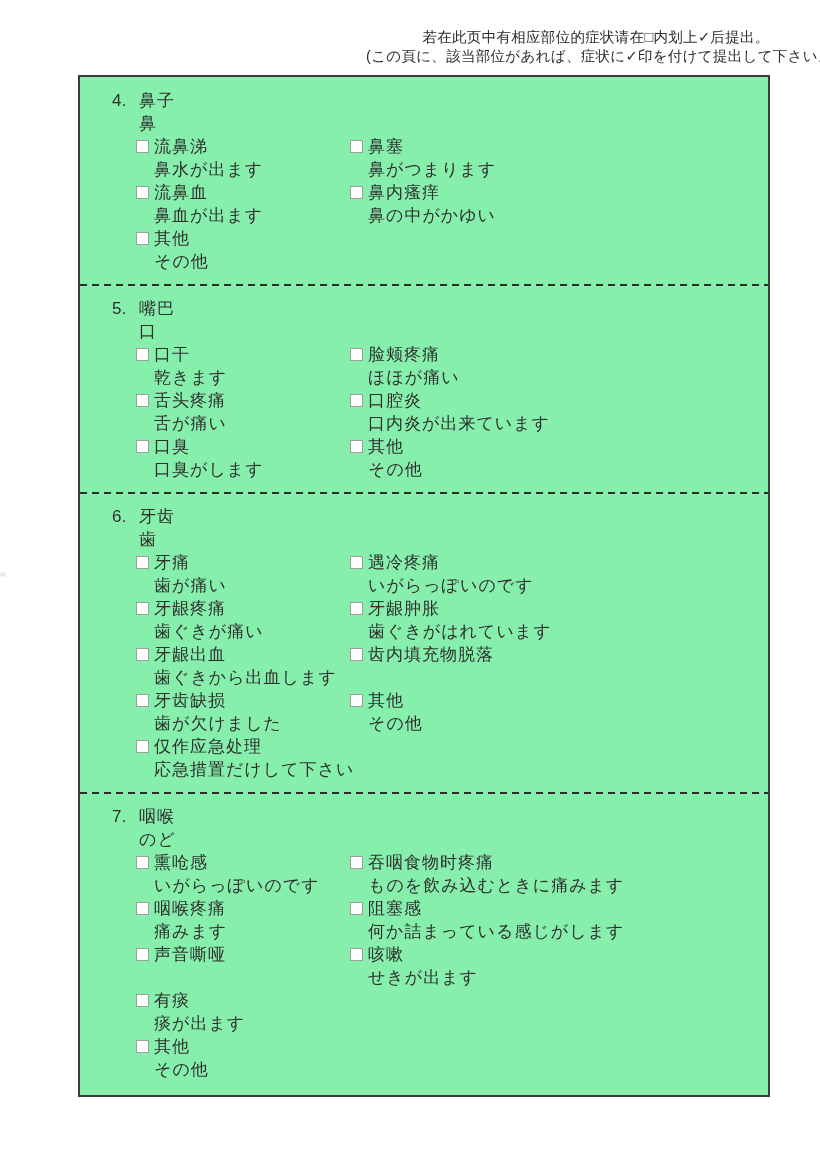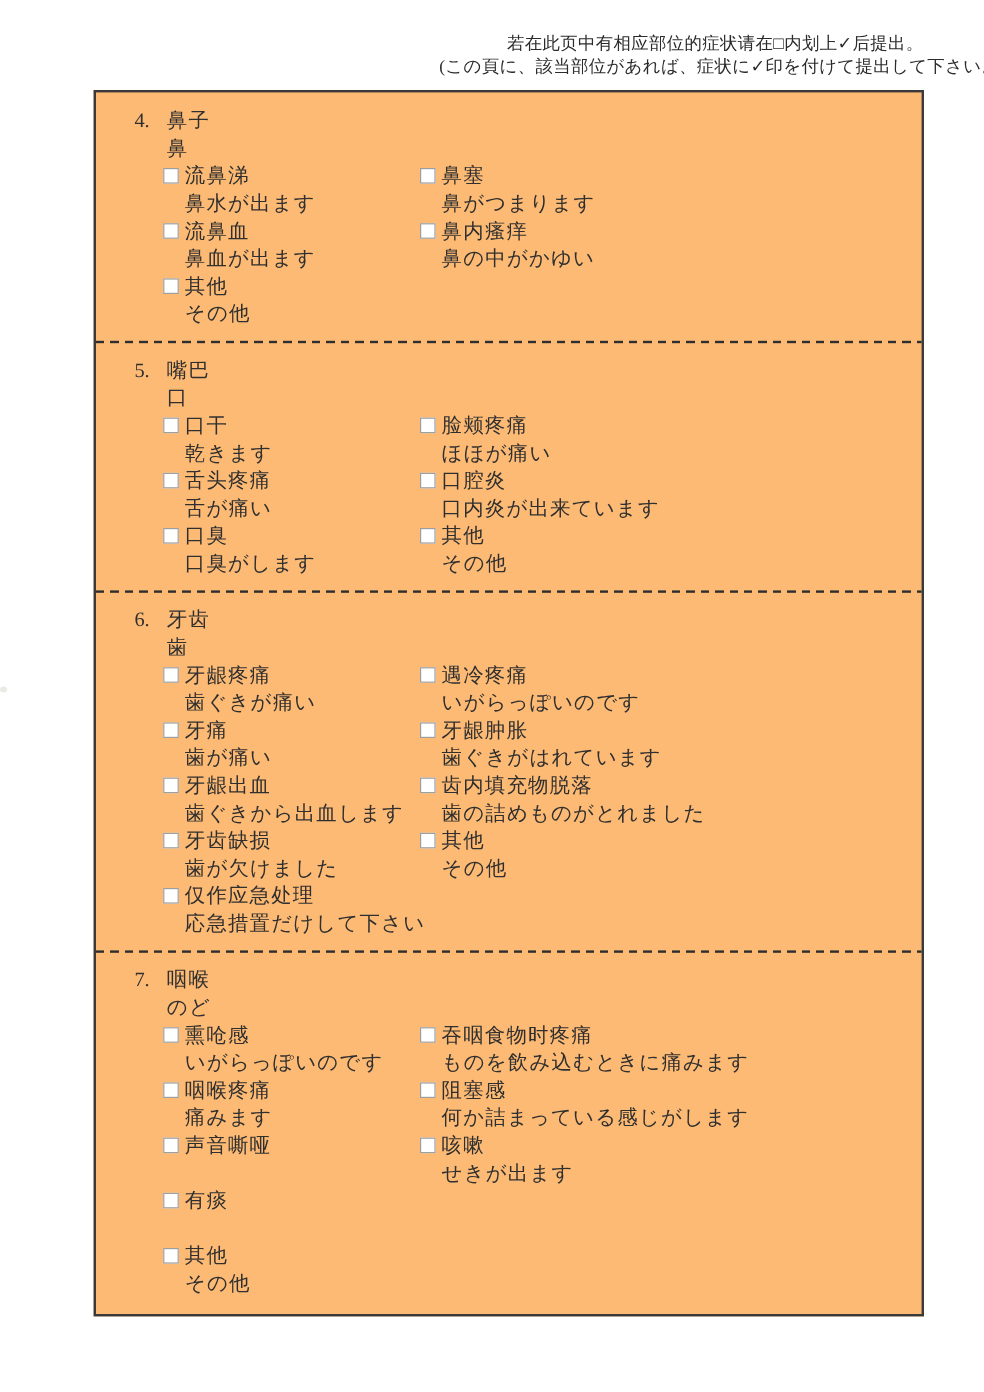--- a/index.html
+++ b/index.html
@@ -1,33 +1,33 @@
 <!DOCTYPE html>
 <html><head>
 <meta charset="utf-8">
 <style>
   * { margin:0; padding:0; box-sizing:content-box; }
   body { background:#fff; }
   .page {
     position:relative; width:820px; height:1160px; background:#ffffff;
-    font-family:Liberation Serif, serif;
+    font-family:Liberation Sans, sans-serif;
     color:#2f2f2f; overflow:hidden;
   }
   .header {
     position:absolute; top:28px; left:366px; width:460px;
     text-align:center; font-size:14.5px; line-height:19px;
     color:#2b2b2b; letter-spacing:0.3px; white-space:nowrap;
   }
   .edge-mark {
     position:absolute; left:0; top:572px; width:6px; height:5px;
     background:#eceae7; border-radius:50%;
   }
   .box {
     position:absolute; left:78px; top:75px; width:688px;
-    border:2px solid #3a3a3a; background:#fdba74;
+    border:2px solid #3a3a3a; background:#86efac;
     padding:12px 0 14px 0;
     font-size:17px; line-height:23px; letter-spacing:1px;
   }
   .sec-head { padding-left:32px; white-space:nowrap; }
   .sec-num { display:inline-block; width:27px; letter-spacing:0; }
   .sec-sub { padding-left:59px; white-space:nowrap; }
   .cols { display:flex; padding-left:56px; }
   .col-left { width:214px; flex:none; }
   .col-right { flex:1 1 auto; }
   .item { height:46px; white-space:nowrap; }
@@ -133,30 +133,30 @@
   </div>
 <div class="divider"></div>
   <div class="section">
     <div class="sec-head">
       <span class="sec-num">6.</span><span>牙齿</span>
     </div>
     <div class="sec-sub">歯</div>
     <div class="cols">
       <div class="col-left">
   <div class="item">
+    <div class="item-line1"><span class="checkbox"></span><span>牙痛</span></div>
+    <div class="item-line2">歯が痛い</div>
+  </div>
+
+  <div class="item">
     <div class="item-line1"><span class="checkbox"></span><span>牙龈疼痛</span></div>
     <div class="item-line2">歯ぐきが痛い</div>
   </div>
 
   <div class="item">
-    <div class="item-line1"><span class="checkbox"></span><span>牙痛</span></div>
-    <div class="item-line2">歯が痛い</div>
-  </div>
-
-  <div class="item">
     <div class="item-line1"><span class="checkbox"></span><span>牙龈出血</span></div>
     <div class="item-line2">歯ぐきから出血します</div>
   </div>
 
   <div class="item">
     <div class="item-line1"><span class="checkbox"></span><span>牙齿缺损</span></div>
     <div class="item-line2">歯が欠けました</div>
   </div>
 
   <div class="item">
@@ -170,21 +170,20 @@
     <div class="item-line2">いがらっぽいのです</div>
   </div>
 
   <div class="item">
     <div class="item-line1"><span class="checkbox"></span><span>牙龈肿胀</span></div>
     <div class="item-line2">歯ぐきがはれています</div>
   </div>
 
   <div class="item">
     <div class="item-line1"><span class="checkbox"></span><span>齿内填充物脱落</span></div>
-    <div class="item-line2">歯の詰めものがとれました</div>
   </div>
 
   <div class="item">
     <div class="item-line1"><span class="checkbox"></span><span>其他</span></div>
     <div class="item-line2">その他</div>
   </div>
 </div>
     </div>
   </div>
 <div class="divider"></div>
@@ -204,20 +203,21 @@
     <div class="item-line1"><span class="checkbox"></span><span>咽喉疼痛</span></div>
     <div class="item-line2">痛みます</div>
   </div>
 
   <div class="item">
     <div class="item-line1"><span class="checkbox"></span><span>声音嘶哑</span></div>
   </div>
 
   <div class="item">
     <div class="item-line1"><span class="checkbox"></span><span>有痰</span></div>
+    <div class="item-line2">痰が出ます</div>
   </div>
 
   <div class="item">
     <div class="item-line1"><span class="checkbox"></span><span>其他</span></div>
     <div class="item-line2">その他</div>
   </div>
 </div>
       <div class="col-right">
   <div class="item">
     <div class="item-line1"><span class="checkbox"></span><span>吞咽食物时疼痛</span></div>

